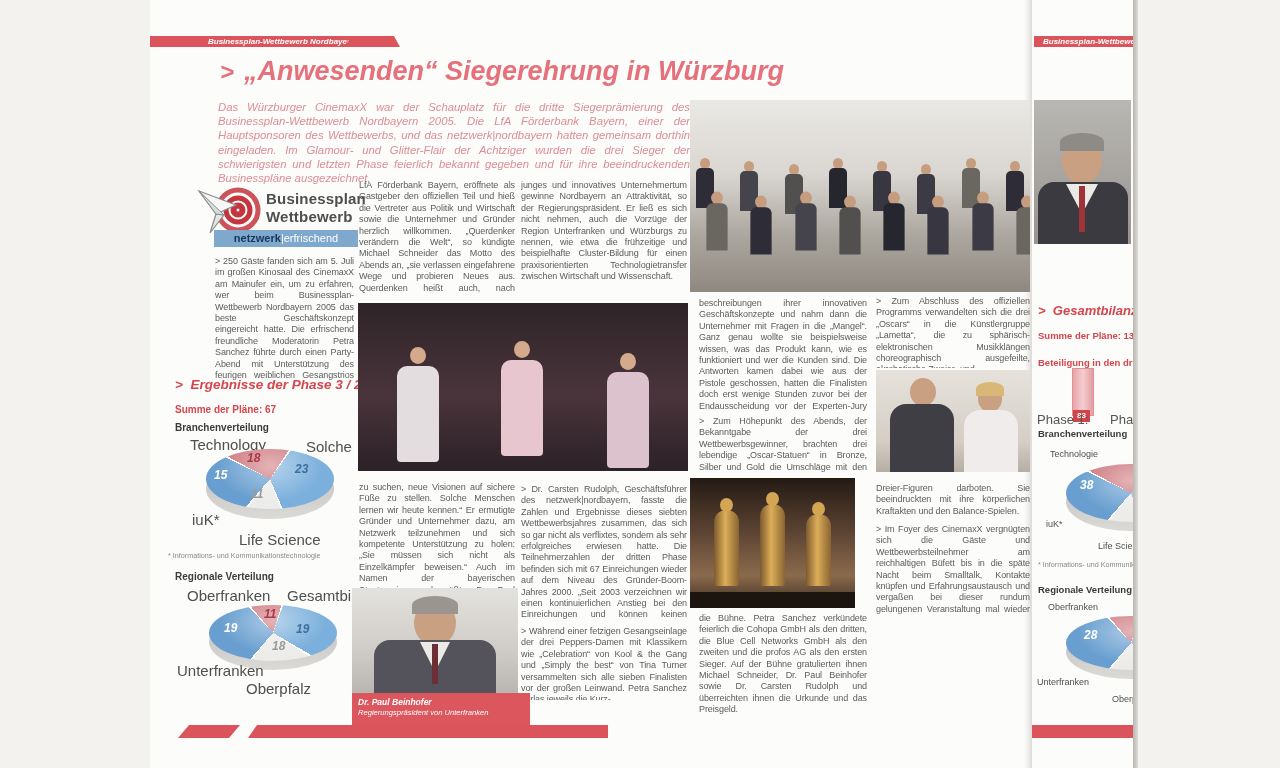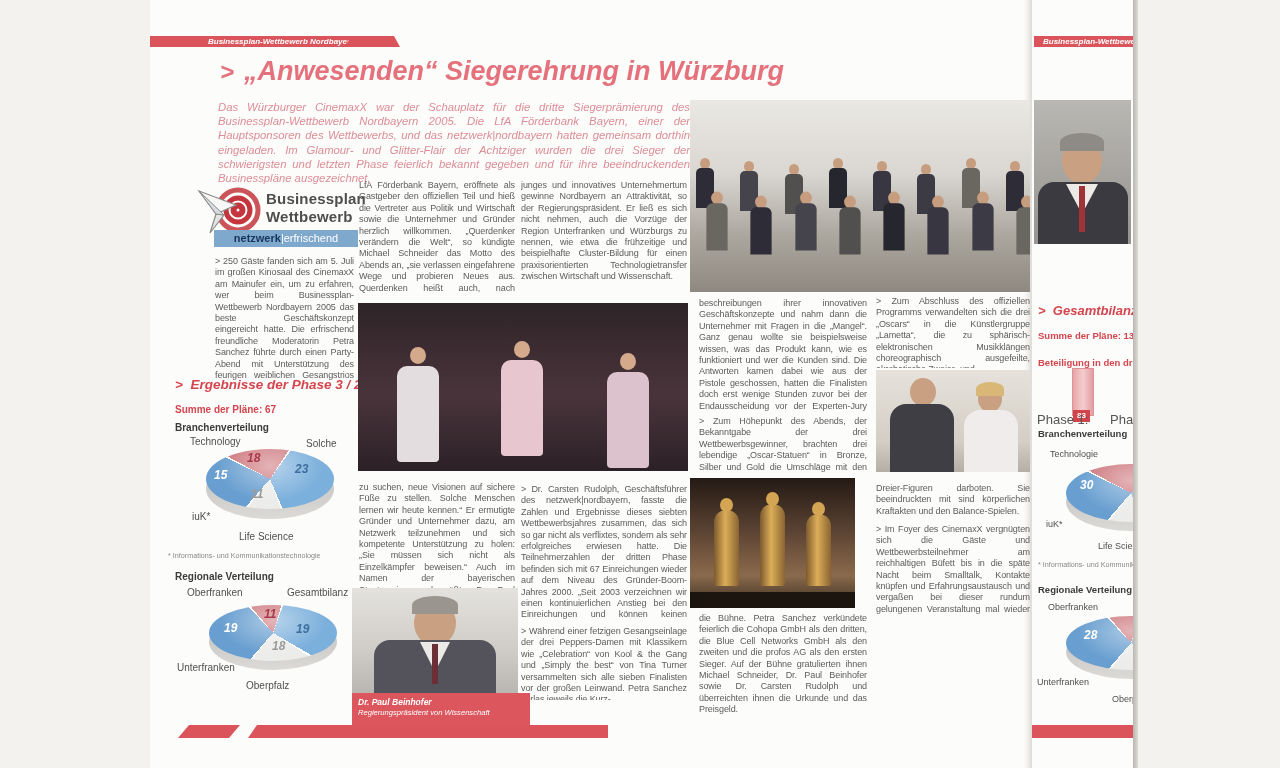--- a/index.html
+++ b/index.html
@@ -15,21 +15,21 @@
   .title{font-size:27px;font-weight:bold;font-style:italic;color:#e4717b;white-space:nowrap}
   .title .mk{margin-right:10px;font-size:24px}
   .intro{font-size:11.3px;line-height:14.2px;font-style:italic;color:#dc8d97;text-align:justify}
   
   .bodytext{font-size:9px;line-height:11.4px;text-align:justify;color:#5c5c5c;
             overflow:hidden;letter-spacing:-0.1px}
   
   .sidehead{font-size:13.5px;font-weight:bold;font-style:italic;color:#d4454e;white-space:nowrap}
   .sumlabel{font-size:10px;font-weight:bold;color:#d4454e;white-space:nowrap}
   .chtitle{font-size:10px;font-weight:bold;color:#3b3b3b;white-space:nowrap}
-  .plabel{font-size:10px;color:#4f4f4f;white-space:nowrap}
+  .plabel{font-size:15px;color:#4f4f4f;white-space:nowrap}
   .footnote{font-size:7.2px;color:#8a8a8a;white-space:nowrap}
   
   .pie-face{position:absolute;border-radius:50%}
   .pie-depth{position:absolute;border-radius:50%;background:linear-gradient(180deg,#bfbdbb,#dcdad7)}
   .pie-b{background:radial-gradient(ellipse at 50% 28%,rgba(255,255,255,.45),rgba(255,255,255,0) 58%),
     conic-gradient(from -62deg,#cd767c 0 95deg,#fcfcfa 95deg 98deg,#7cb0dc 98deg 219deg,
     #fcfcfa 219deg 222deg,#ececea 222deg 280deg,#fcfcfa 280deg 283deg,#699fd0 283deg 358deg,#fcfcfa 358deg 360deg)}
   .pie-r{background:radial-gradient(ellipse at 50% 28%,rgba(255,255,255,.45),rgba(255,255,255,0) 58%),
     conic-gradient(from -40deg,#cd767c 0 57deg,#fcfcfa 57deg 60deg,#7cb0dc 60deg 160deg,
     #fcfcfa 160deg 163deg,#ececea 163deg 258deg,#fcfcfa 258deg 261deg,#699fd0 261deg 357deg,#fcfcfa 357deg 360deg)}
@@ -113,21 +113,21 @@
 <p class="abs bodytext" style="left:215px;top:256px;width:139px;height:126px;margin:0">&gt;  250 Gäste fanden sich am 5. Juli im großen Kinosaal des CinemaxX am Mainufer ein, um zu erfahren, wer beim Businessplan-Wettbewerb Nordbayern 2005 das beste Geschäftskonzept eingereicht hatte. Die erfrischend freundliche Moderatorin Petra Sanchez führte durch einen Party-Abend mit Unterstützung des feurigen weiblichen Gesangstrios „The Peppers“. Michael Schneider, stellvertretender Vorstandsvorsitzender der</p>
 <p class="abs bodytext" style="left:359px;top:180px;width:156px;height:114px;margin:0">LfA Förderbank Bayern, eröffnete als Gastgeber den offiziellen Teil und hieß die Vertreter aus Politik und Wirtschaft sowie die Unternehmer und Gründer herzlich willkommen. „Querdenker verändern die Welt“, so kündigte Michael Schneider das Motto des Abends an, „sie verlassen eingefahrene Wege und probieren Neues aus. Querdenken heißt auch, nach Möglichkeiten und Chancen</p>
 <p class="abs bodytext" style="left:359px;top:482px;width:156px;height:106px;margin:0">zu suchen, neue Visionen auf sichere Füße zu stellen. Solche Menschen lernen wir heute kennen.“ Er ermutigte Gründer und Unternehmer dazu, am Netzwerk teilzunehmen und sich kompetente Unterstützung zu holen: „Sie müssen sich nicht als Einzelkämpfer beweisen.“ Auch im Namen der bayerischen Staatsregierung begrüßte Dr. Paul Beinhofer, Regierungspräsident von Unterfranken, die Anwesenden. Mit dem Netzwerk für</p>
 <p class="abs bodytext" style="left:521px;top:180px;width:166px;height:116px;margin:0">junges und innovatives Unternehmertum gewinne Nordbayern an Attraktivität, so der Regierungspräsident. Er ließ es sich nicht nehmen, auch die Vorzüge der Region Unterfranken und Würzburgs zu nennen, wie etwa die frühzeitige und beispielhafte Cluster-Bildung für einen praxisorientierten Technologietransfer zwischen Wirtschaft und Wissenschaft.</p>
 <p class="abs bodytext" style="left:521px;top:484px;width:166px;height:136px;margin:0">&gt;  Dr. Carsten Rudolph, Geschäftsführer des netzwerk|nordbayern, fasste die Zahlen und Ergebnisse dieses siebten Wettbewerbsjahres zusammen, das sich so gar nicht als verflixtes, sondern als sehr erfolgreiches erwiesen hatte. Die Teilnehmerzahlen der dritten Phase befinden sich mit 67 Einreichungen wieder auf dem Niveau des Gründer-Boom-Jahres 2000. „Seit 2003 verzeichnen wir einen kontinuierlichen Anstieg bei den Einreichungen und können keinen Rückgang bei Gründungen feststellen.“</p>
 <p class="abs bodytext" style="left:521px;top:626px;width:166px;height:74px;margin:0">&gt;  Während einer fetzigen Gesangseinlage der drei Peppers-Damen mit Klassikern wie „Celebration“ von Kool &amp; the Gang und „Simply the best“ von Tina Turner versammelten sich alle sieben Finalisten vor der großen Leinwand. Petra Sanchez verlas jeweils die Kurz-</p>
 <p class="abs bodytext" style="left:699px;top:298px;width:168px;height:114px;margin:0">beschreibungen ihrer innovativen Geschäftskonzepte und nahm dann die Unternehmer mit Fragen in die „Mangel“. Ganz genau wollte sie beispielsweise wissen, was das Produkt kann, wie es funktioniert und wer die Kunden sind. Die Antworten kamen dabei wie aus der Pistole geschossen, hatten die Finalisten doch erst wenige Stunden zuvor bei der Endausscheidung vor der Experten-Jury ihr Bestes gegeben.</p>
 <p class="abs bodytext" style="left:699px;top:416px;width:168px;height:58px;margin:0">&gt;  Zum Höhepunkt des Abends, der Bekanntgabe der drei Wettbewerbsgewinner, brachten drei lebendige „Oscar-Statuen“ in Bronze, Silber und Gold die Umschläge mit den Siegernamen auf</p>
 <p class="abs bodytext" style="left:699px;top:613px;width:168px;height:102px;margin:0">die Bühne. Petra Sanchez verkündete feierlich die Cohopa GmbH als den dritten, die Blue Cell Networks GmbH als den zweiten und die profos AG als den ersten Sieger. Auf der Bühne gratulierten ihnen Michael Schneider, Dr. Paul Beinhofer sowie Dr. Carsten Rudolph und überreichten ihnen die Urkunde und das Preisgeld.</p>
 <p class="abs bodytext" style="left:876px;top:296px;width:154px;height:72px;margin:0">&gt;  Zum Abschluss des offiziellen Programms verwandelten sich die drei „Oscars“ in die Künstlergruppe „Lametta“, die zu sphärisch-elektronischen Musikklängen choreographisch ausgefeilte, akrobatische Zweier- und</p>
-<p class="abs bodytext" style="left:876px;top:483px;width:154px;height:38px;margin:0">Dreier-Figuren darboten. Sie beeindruckten mit sind körperlichen Kraftakten und den Balance-Spielen.</p>
+<p class="abs bodytext" style="left:876px;top:483px;width:154px;height:38px;margin:0">Dreier-Figuren darboten. Sie beeindruckten mit ihre körperlichen Kraftakten und den Balance-Spielen.</p>
 <p class="abs bodytext" style="left:876px;top:524px;width:154px;height:90px;margin:0"><span>&gt;  Im Foyer des CinemaxX vergnügten sich die Gäste und Wettbewerbsteilnehmer am reichhaltigen Büfett bis in die späte Nacht beim Smalltalk, Kontakte knüpfen und Erfahrungsaustausch und vergaßen bei dieser rundum gelungenen Veranstaltung mal wieder „fast“ die Zeit.</span></p>
 
 <div class="abs sidehead" style="left:175px;top:377px">
   <span>&gt;</span>&nbsp;&nbsp;<span>Ergebnisse der Phase 3 / 2005</span>
 </div>
 <div class="abs sumlabel" style="left:175px;top:404px">Summe der Pläne: 67</div>
 <div class="abs chtitle" style="left:175px;top:422px">Branchenverteilung</div>
 
 <div class="abs plabel" style="left:190px;top:436px">Technology</div>
 <div class="abs plabel" style="left:306px;top:438px">Solche</div>
@@ -228,21 +228,21 @@
 
 <div class="photo photo-beinhofer" style="left:352px;top:588px;width:166px;height:105px">
   <div class="fig-head" style="left:62px;top:12px;width:42px;height:46px"></div>
   <div class="abs" style="left:60px;top:8px;width:46px;height:18px;border-radius:50% 50% 0 0;background:#9a958f"></div>
   <div class="fig-suit" style="left:22px;top:52px;width:122px;height:53px"></div>
   <div class="fig-shirt" style="left:68px;top:54px;width:30px;height:30px"></div>
   <div class="fig-tie" style="left:80px;top:56px;width:6px;height:40px"></div>
 </div>
 <div class="abs caption" style="left:352px;top:693px;width:166px;height:30px">
   <div class="cname">Dr. Paul Beinhofer</div>
-  <div class="crole">Regierungspräsident von Wissenschaft</div>
+  <div class="crole">Regierungspräsident von Unterfranken</div>
 </div>
 
 <div class="photo photo-oscars" style="left:690px;top:478px;width:165px;height:130px">
   <div class="statue" style="left:24px"></div>
   <div class="statue" style="left:70px;height:82px"></div>
   <div class="statue" style="left:116px;height:72px"></div>
   <div class="abs" style="left:0;bottom:0;width:165px;height:16px;background:#1c140e"></div>
 </div>
 
 <div class="photo photo-couple" style="left:876px;top:370px;width:154px;height:102px">
@@ -274,21 +274,21 @@
 
   <div class="p2bar" style="left:40px;top:368px;width:20px;height:46px"></div>
   <div class="p2val" style="left:41px;top:410px;width:17px;height:12px">83</div>
   <div class="p2phase" style="left:5px;top:412px">Phase 1:</div>
   <div class="p2phase" style="left:78px;top:412px">Phase</div>
 
   <div class="chtitle" style="position:absolute;left:6px;top:428px;font-size:9.5px">Branchenverteilung</div>
   <div class="plabel" style="position:absolute;left:18px;top:449px;font-size:9px">Technologie</div>
   <div class="pie-depth" style="left:34px;top:473px;width:130px;height:58px"></div>
   <div class="pie-face pie-b" style="left:34px;top:464px;width:130px;height:58px"></div>
-  <span class="pv pv-white" style="left:48px;top:478px">30</span>
+  <span class="pv pv-white" style="left:48px;top:478px">38</span>
   <div class="plabel" style="position:absolute;left:14px;top:519px;font-size:9px">iuK*</div>
   <div class="plabel" style="position:absolute;left:66px;top:541px;font-size:9px">Life Science</div>
   <div class="footnote" style="position:absolute;left:6px;top:560px">* Informations- und Kommunikationstechnologie</div>
 
   <div class="chtitle" style="position:absolute;left:6px;top:584px;font-size:9.5px">Regionale Verteilung</div>
   <div class="plabel" style="position:absolute;left:16px;top:602px;font-size:9px">Oberfranken</div>
   <div class="pie-depth" style="left:34px;top:625px;width:130px;height:54px"></div>
   <div class="pie-face pie-r" style="left:34px;top:616px;width:130px;height:54px"></div>
   <span class="pv pv-white" style="left:52px;top:628px">28</span>
   <div class="plabel" style="position:absolute;left:5px;top:677px;font-size:9px">Unterfranken</div>

